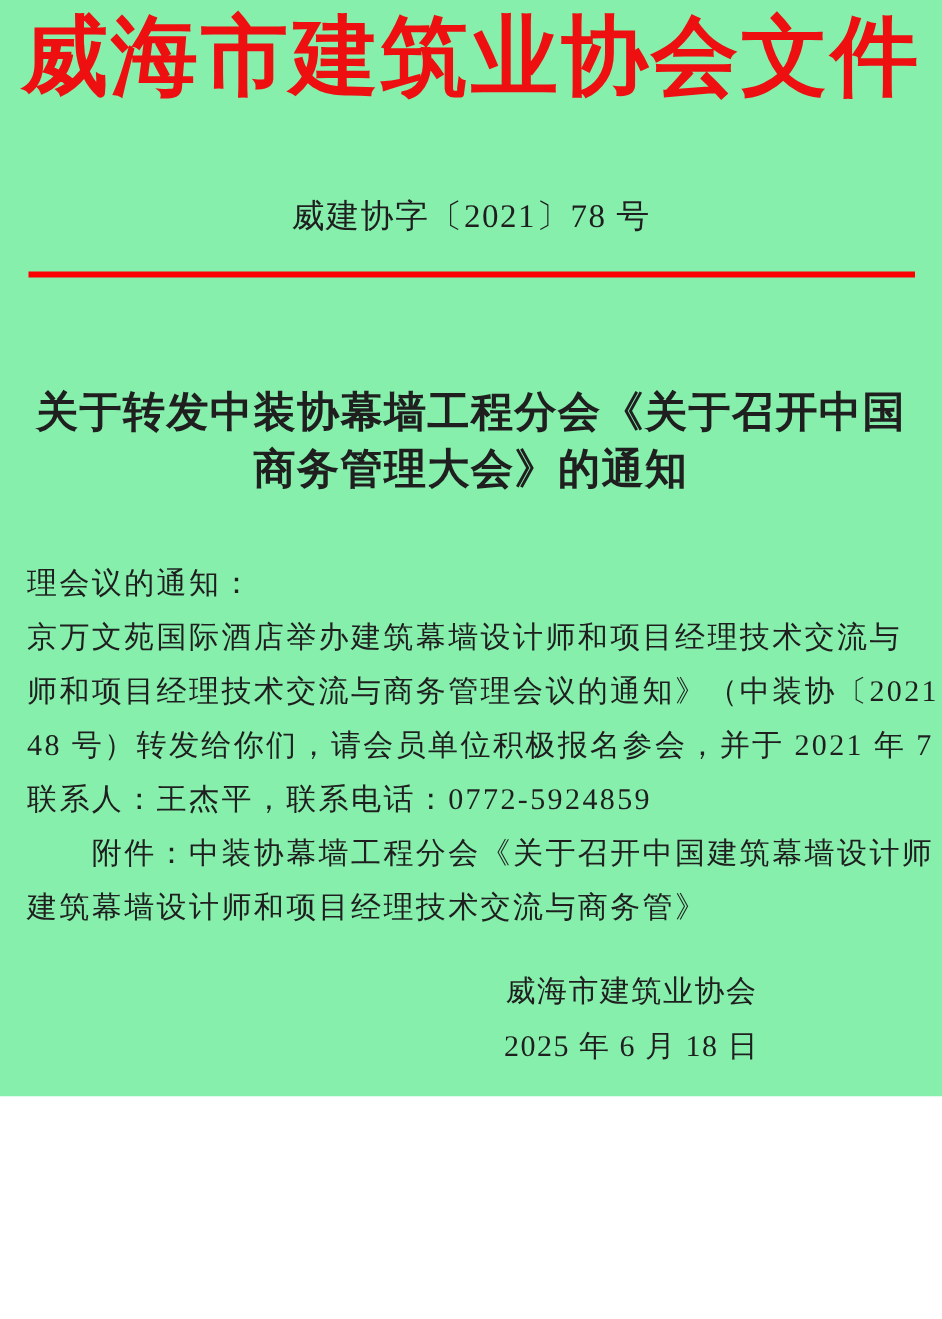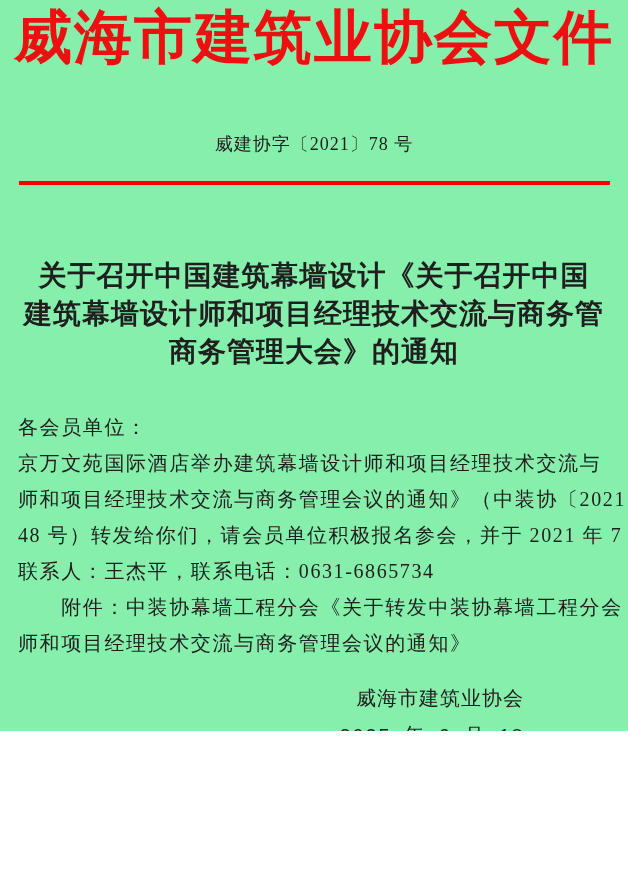--- a/index.html
+++ b/index.html
@@ -22,21 +22,21 @@
     font-size: 58px;
     font-weight: 900;
     line-height: 68px;
     letter-spacing: 2px;
     white-space: nowrap;
     color: var(--header-red, #ee1010);
   }
   .doc-number {
     margin-top: 60px;
     text-align: center;
-    font-size: 18px;
+    font-size: 22px;
     line-height: 24px;
     letter-spacing: 1px;
   }
   .divider {
     margin-top: 25px;
     margin-left: 19px;
     width: 591px;
     height: 4px;
     background: var(--divider-red, #fb0000);
   }
@@ -54,52 +54,50 @@
     line-height: 36px;
     letter-spacing: 1.6px;
   }
   .body-line {
     white-space: nowrap;
   }
   .signature-block {
     margin-top: 20px;
     margin-left: 318px;
     width: 206px;
-    text-align: right;
+    text-align: center;
     font-size: 20px;
     line-height: 37px;
     letter-spacing: 1px;
-    font-family: Liberation Mono, monospace;
   }
 </style>
 </head>
 <body>
 
 <div class="page">
 
   <div class="header-title">威海市建筑业协会文件</div>
 
   <div class="doc-number">威建协字〔2021〕78 号</div>
 
   <div class="divider"></div>
 
   <div class="main-title">
-    <div>关于召开中国建筑幕墙设计《关于召开中国</div>
-    <div>建筑幕墙设计师和项目经理技术交流与商务管</div>
+    <div>关于转发中装协幕墙工程分会《关于召开中国</div>
     <div>商务管理大会》的通知</div>
   </div>
 
   <div class="body-block">
-    <div class="body-line">各会员单位：</div>
+    <div class="body-line">理会议的通知：</div>
     <div class="body-line">京万文苑国际酒店举办建筑幕墙设计师和项目经理技术交流与</div>
     <div class="body-line">师和项目经理技术交流与商务管理会议的通知》（中装协〔2021〕</div>
     <div class="body-line">48 号）转发给你们，请会员单位积极报名参会，并于 2021 年 7</div>
-    <div class="body-line">联系人：王杰平，联系电话：0631-6865734</div>
-    <div class="body-line">　　附件：中装协幕墙工程分会《关于转发中装协幕墙工程分会</div>
-    <div class="body-line">师和项目经理技术交流与商务管理会议的通知》</div>
+    <div class="body-line">联系人：王杰平，联系电话：0772-5924859</div>
+    <div class="body-line">　　附件：中装协幕墙工程分会《关于召开中国建筑幕墙设计师</div>
+    <div class="body-line">建筑幕墙设计师和项目经理技术交流与商务管》</div>
   </div>
 
   <div class="signature-block">
     <div>威海市建筑业协会</div>
     <div>2025 年 6 月 18 日</div>
   </div>
 
 </div>
 
 </body></html>

